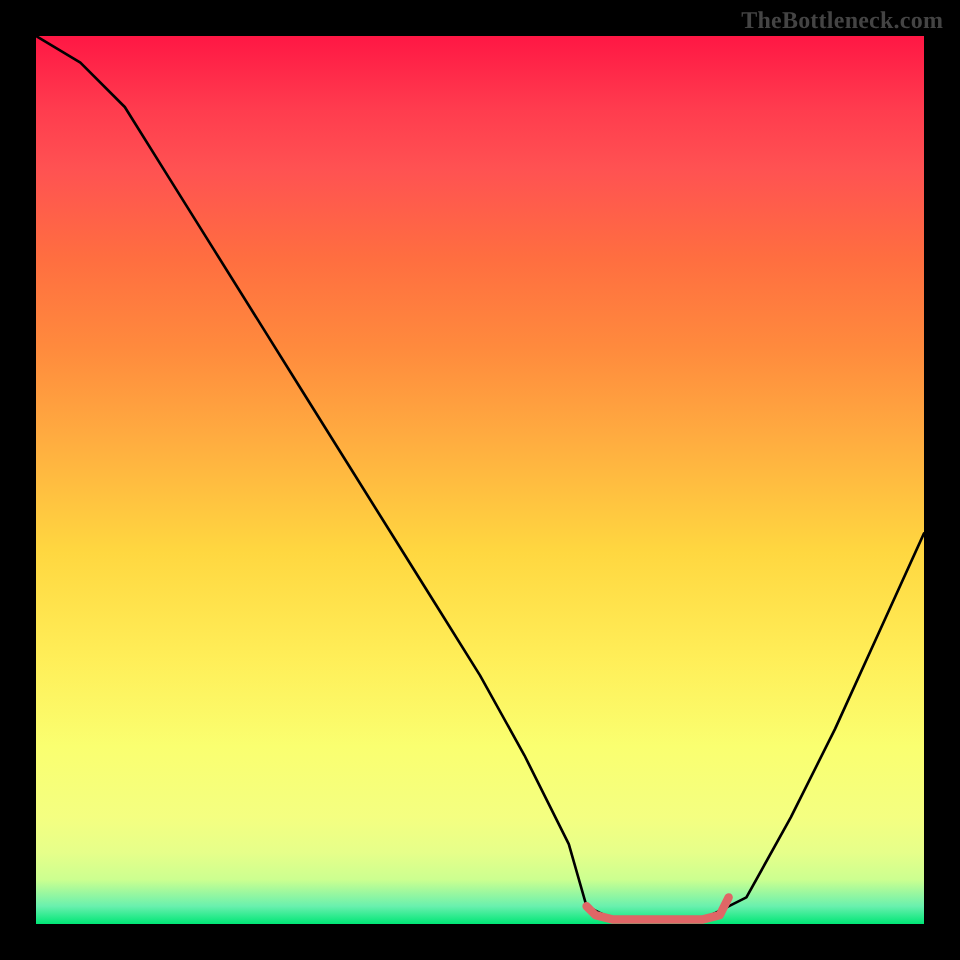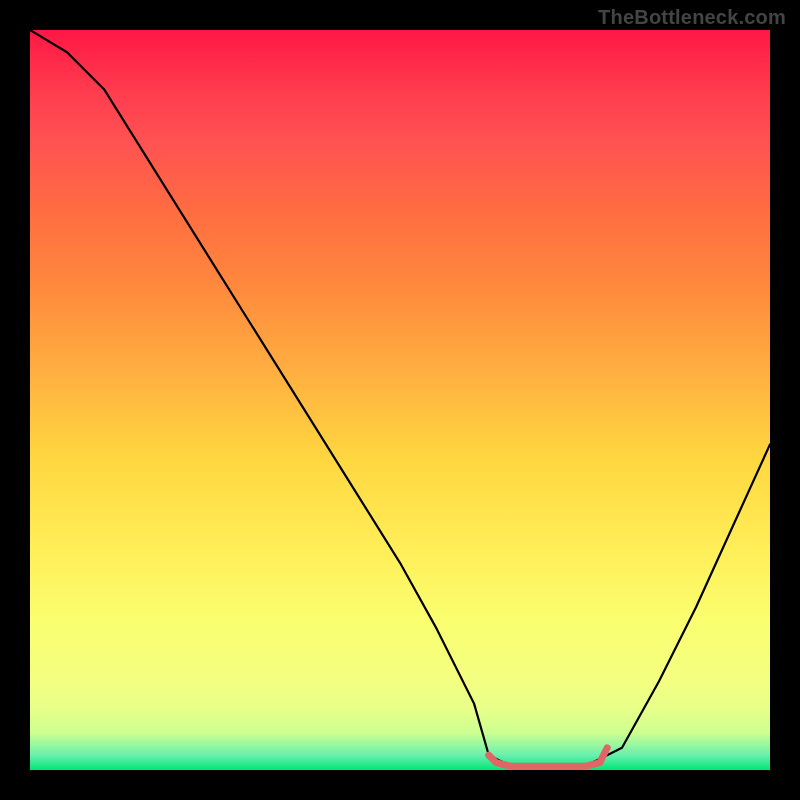--- a/index.html
+++ b/index.html
@@ -36,20 +36,21 @@
   }
   .watermark {
     position: absolute;
     top: 6px;
     right: 14px;
     color: #444;
     font-size: 20px;
     font-weight: 600;
     letter-spacing: 0.2px;
     z-index: 10;
+    font-family: Liberation Serif, serif;
   }
   svg.curve {
     position: absolute;
     left: 30px;
     top: 30px;
     width: 740px;
     height: 740px;
     z-index: 5;
   }
 </style>

